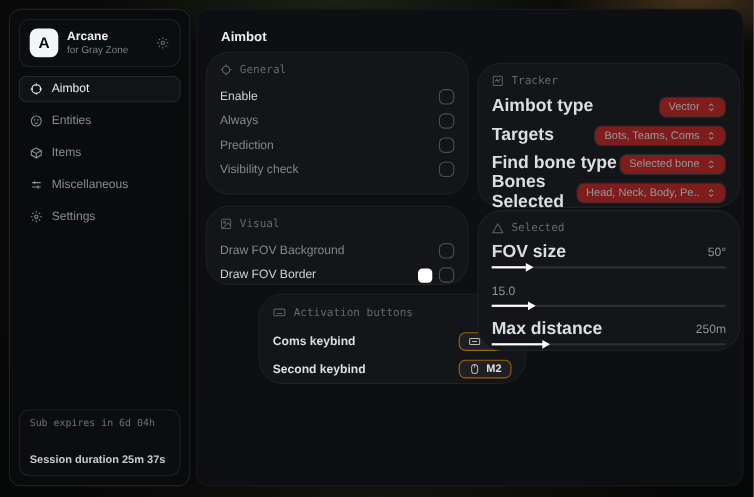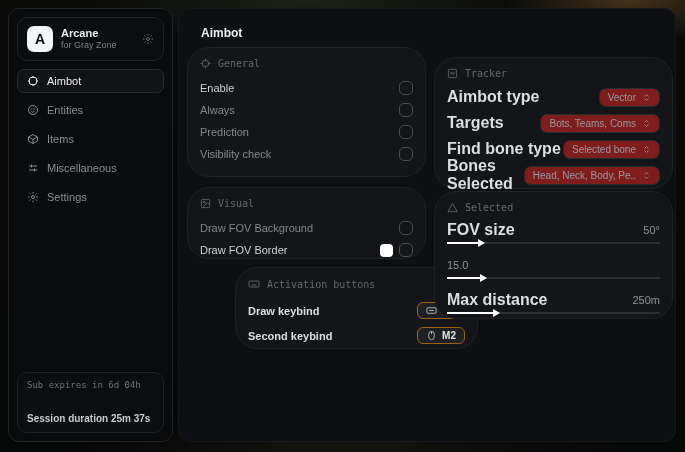--- a/index.html
+++ b/index.html
@@ -259,21 +259,21 @@
     <div class="card-header">
       <span class="hicon">
         <svg width="12" height="12" viewBox="0 0 24 24" fill="none" stroke="currentColor" stroke-width="2">
             <rect x="2" y="6" width="20" height="12" rx="2"></rect>
             <path d="M6 10h.01M10 10h.01M14 10h.01M18 10h.01M7 14h10"></path>
           </svg>
       </span>
       <span>Activation buttons</span>
     </div>
     <div class="row" style="height:25px">
-      <span class="row-label bright">Draw keybind</span>
+      <span class="row-label bright">Coms keybind</span>
       <div class="keybind-btn">
         <span class="kicon">
           <svg width="11" height="11" viewBox="0 0 24 24" fill="none" stroke="currentColor" stroke-width="2">
               <rect x="2" y="6" width="20" height="12" rx="2"></rect>
               <path d="M7 12h10"></path>
             </svg>
         </span>
         <span>M1</span>
       </div>
     </div>

